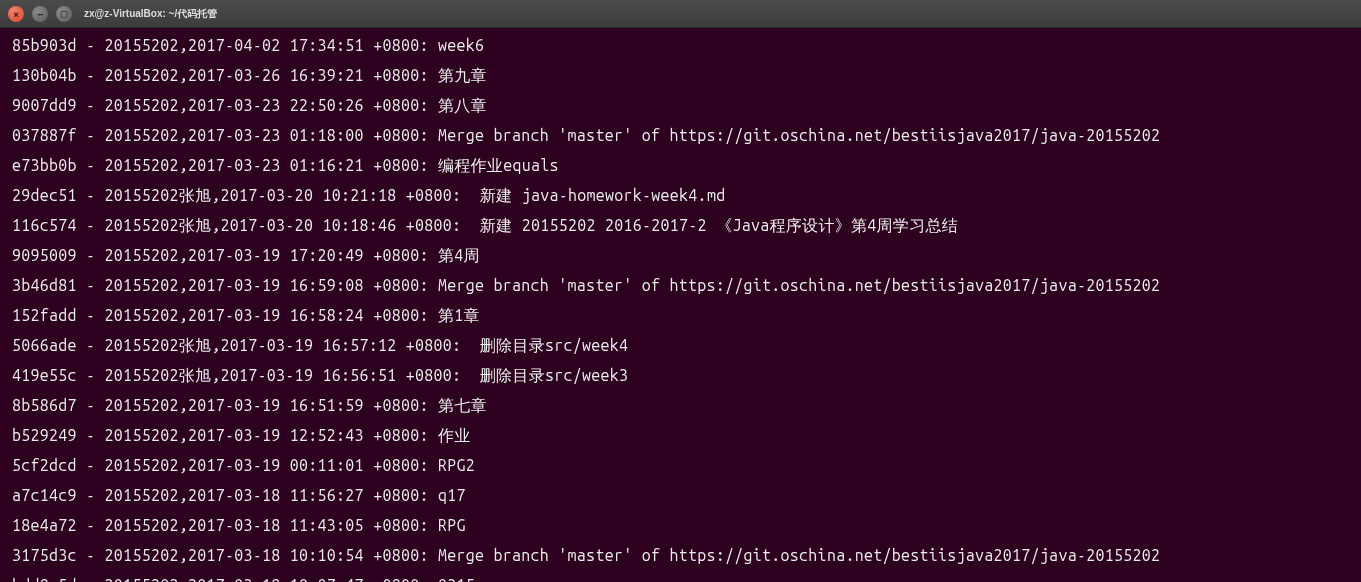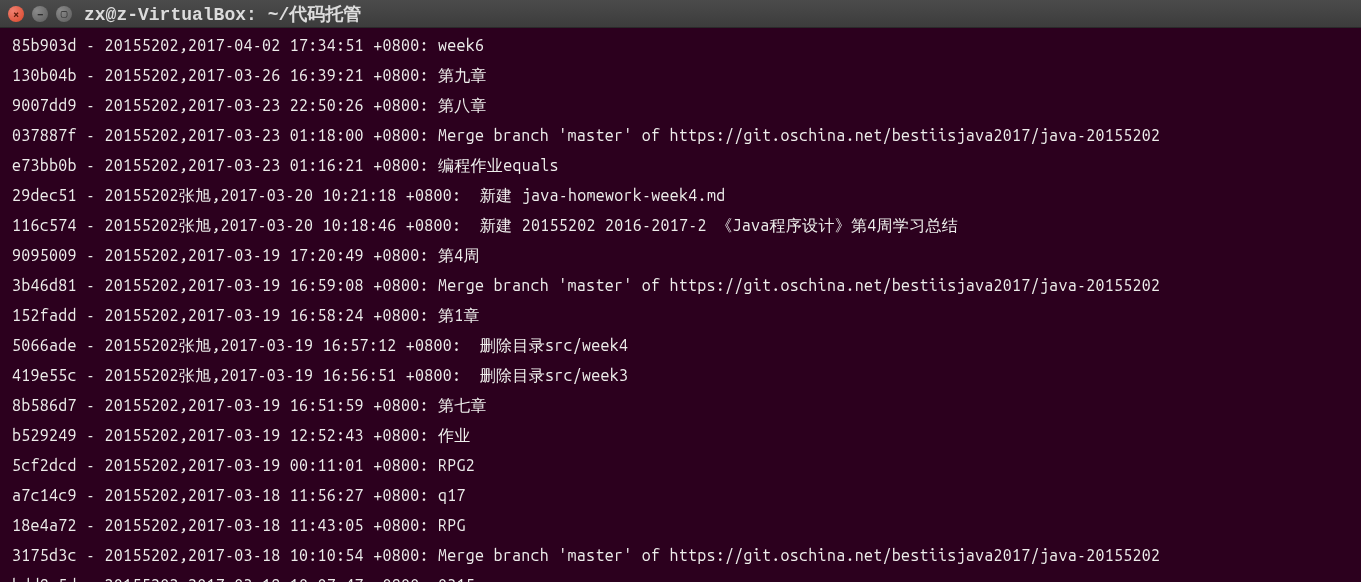--- a/index.html
+++ b/index.html
@@ -45,22 +45,22 @@
 .window-button.minimize {
   background: radial-gradient(circle at 30% 30%, #8a8a8a, #5c5c5c);
   color: #2a2a2a;
 }
 .window-button.maximize {
   background: radial-gradient(circle at 30% 30%, #8a8a8a, #5c5c5c);
   color: #2a2a2a;
 }
 .title {
   color: #dcdcdc;
-  font-family: Liberation Mono, monospace;
-  font-size: 18px;
+  font-family: Liberation Sans, sans-serif;
+  font-size: 10px;
   font-weight: bold;
 }
 .terminal {
   background: #2c001e;
   color: #eeeeec;
   font-size: 16px;
   line-height: 30px;
   padding: 2px 12px;
   white-space: pre-wrap;
   word-break: break-all;

